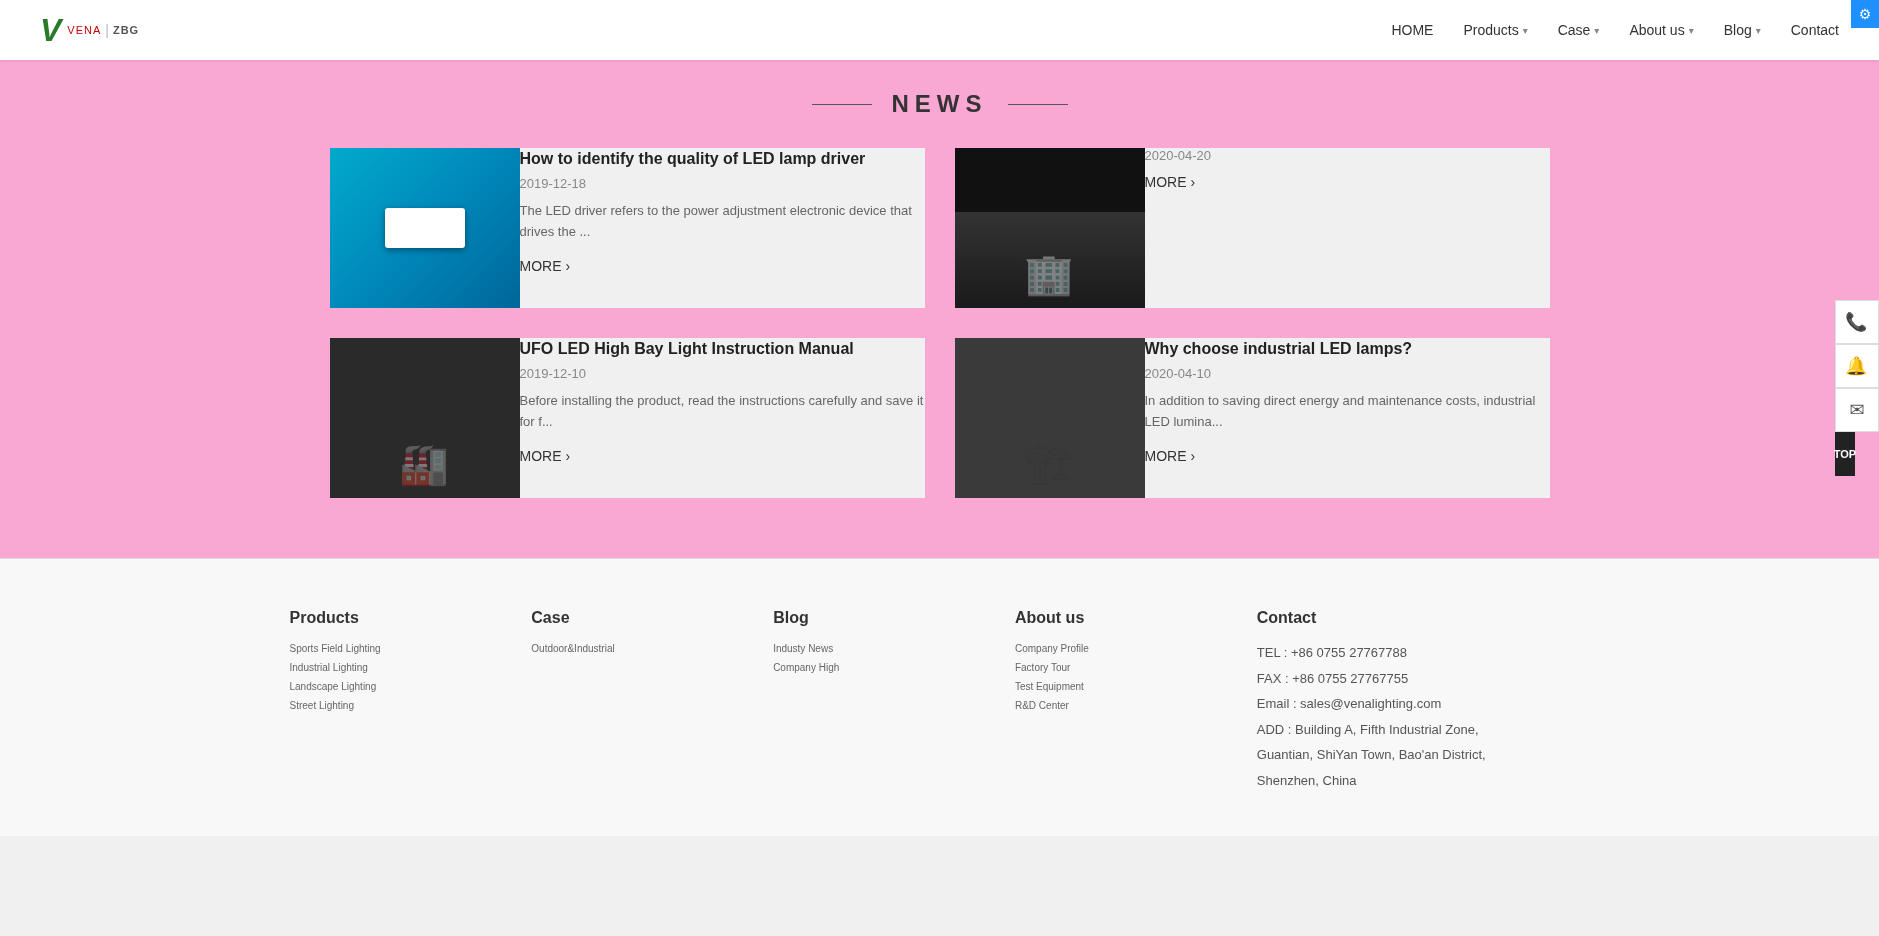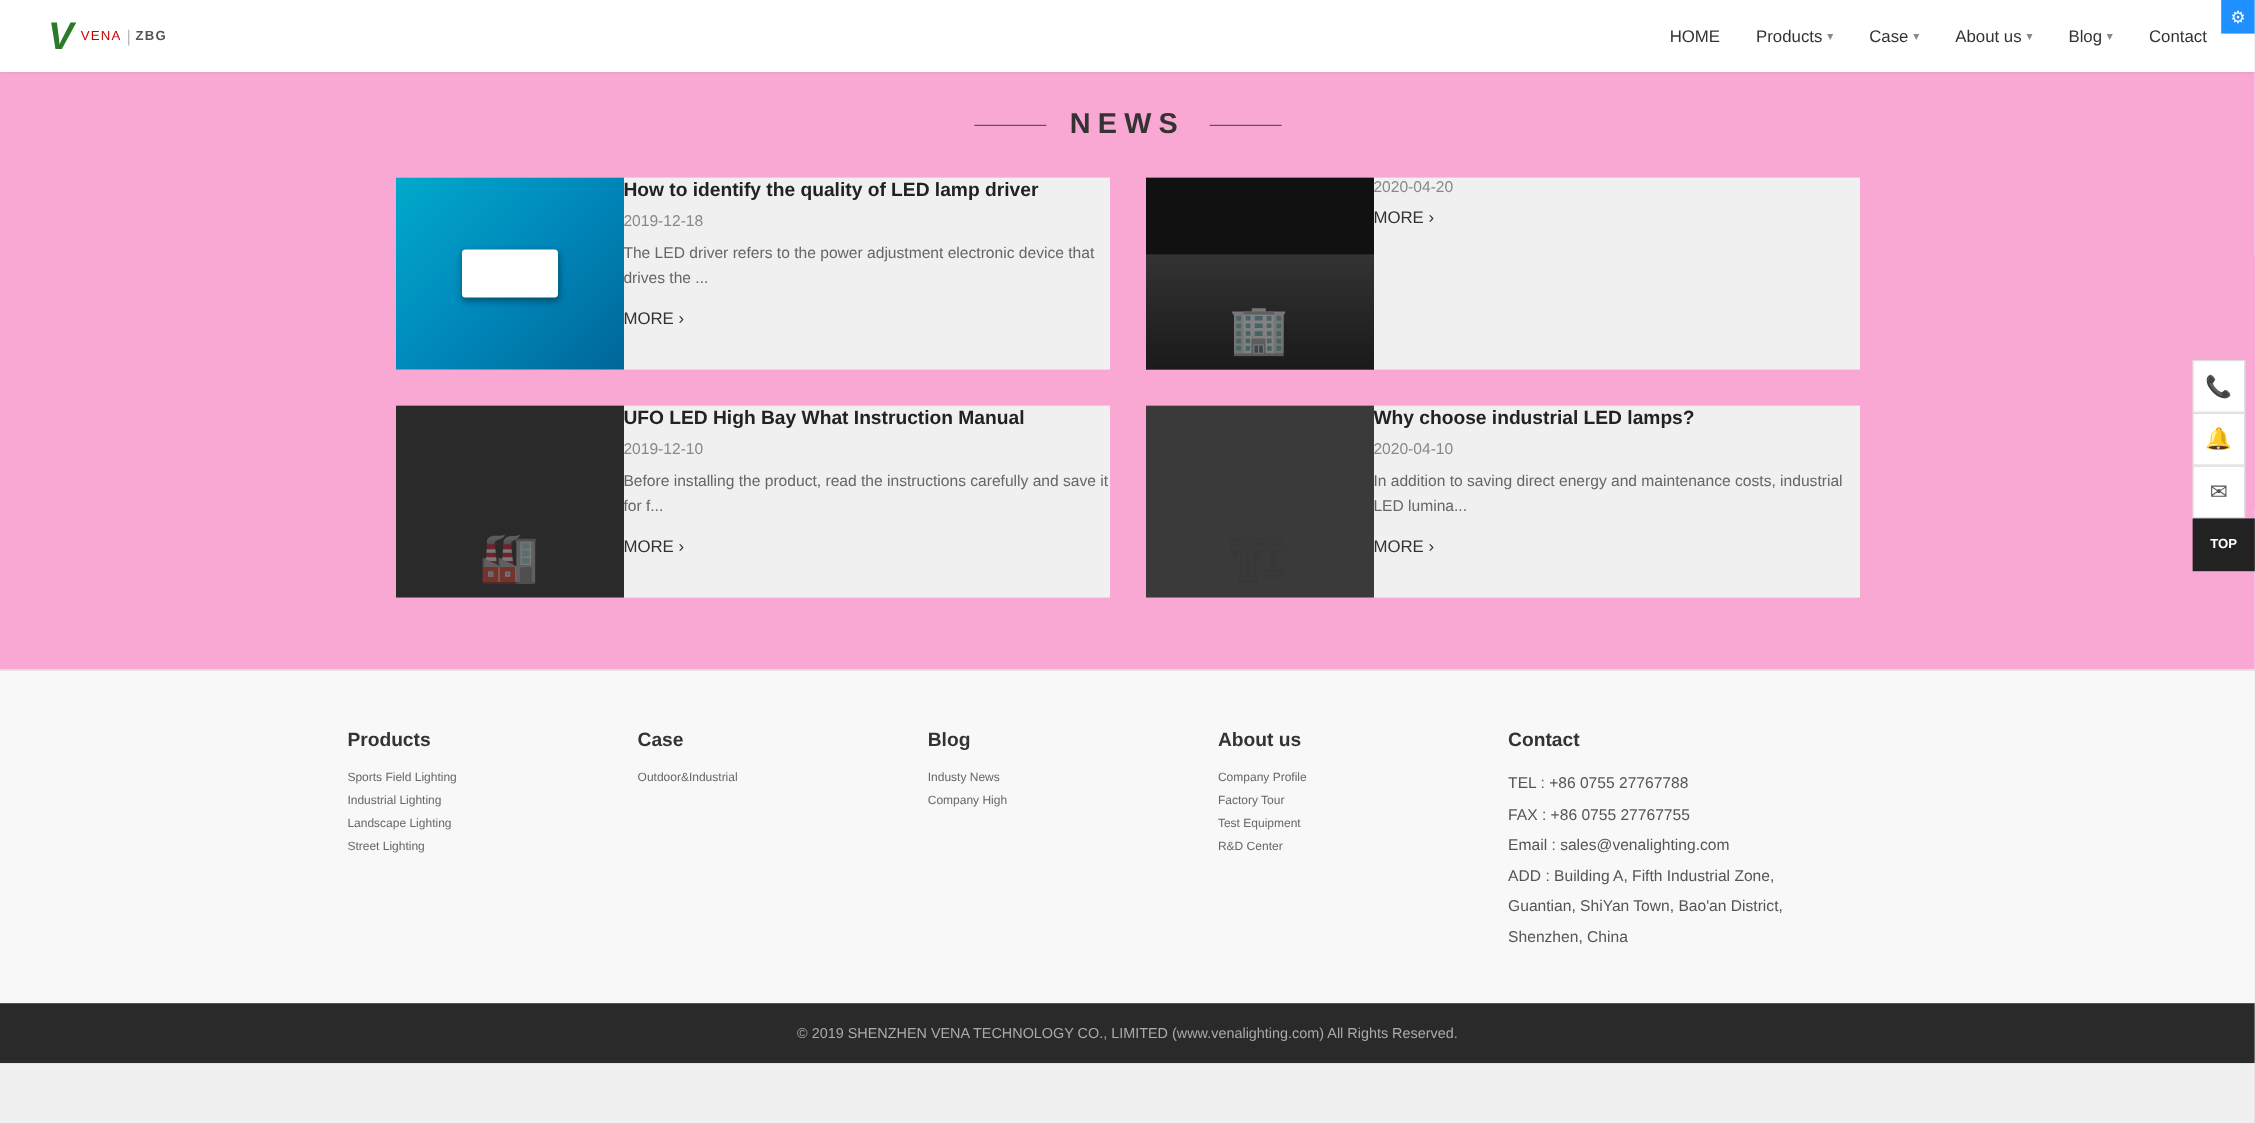--- a/index.html
+++ b/index.html
@@ -262,21 +262,21 @@
       background: #fff;
       border: 1px solid #ddd;
       display: flex;
       align-items: center;
       justify-content: center;
       cursor: pointer;
       font-size: 18px;
       color: #555;
     }
     .float-btn-top {
-      width: 52px;
+      width: 20px;
       height: 44px;
       background: #222;
       color: #fff;
       display: flex;
       align-items: center;
       justify-content: center;
       cursor: pointer;
       font-size: 11px;
       font-weight: bold;
       letter-spacing: 0;
@@ -356,21 +356,21 @@
         <span class="more-link">
           <span>MORE</span>
           <span>›</span>
         </span>
       </div>
     </div>
 
     <div class="news-card">
       <div class="news-img img-warehouse"></div>
       <div class="news-body">
-        <div class="news-card-title">UFO LED High Bay What Instruction Manual</div>
+        <div class="news-card-title">UFO LED High Bay Light Instruction Manual</div>
         <div class="news-date">2019-12-10</div>
         <div class="news-excerpt">Before installing the product, read the instructions carefully and save it for f...</div>
         <span class="more-link">
           <span>MORE</span>
           <span>›</span>
         </span>
       </div>
     </div>
 
     <div class="news-card">
@@ -426,23 +426,20 @@
         <div class="footer-contact-item">FAX : +86 0755 27767755</div>
         <div class="footer-contact-item">Email : sales@venalighting.com</div>
         <div class="footer-contact-item">ADD : Building A, Fifth Industrial Zone,</div>
         <div class="footer-contact-item">Guantian, ShiYan Town, Bao'an District,</div>
         <div class="footer-contact-item">Shenzhen, China</div>
       </div>
 
     </div>
   </div>
 
-  <div class="footer-bottom">
-    <span>© 2019 SHENZHEN VENA TECHNOLOGY CO., LIMITED (www.venalighting.com) All Rights Reserved.</span>
-  </div>
 </footer>
 
 <div class="float-sidebar">
   <div class="float-btn">
     <span>📞</span>
   </div>
   <div class="float-btn">
     <span>🔔</span>
   </div>
   <div class="float-btn">

